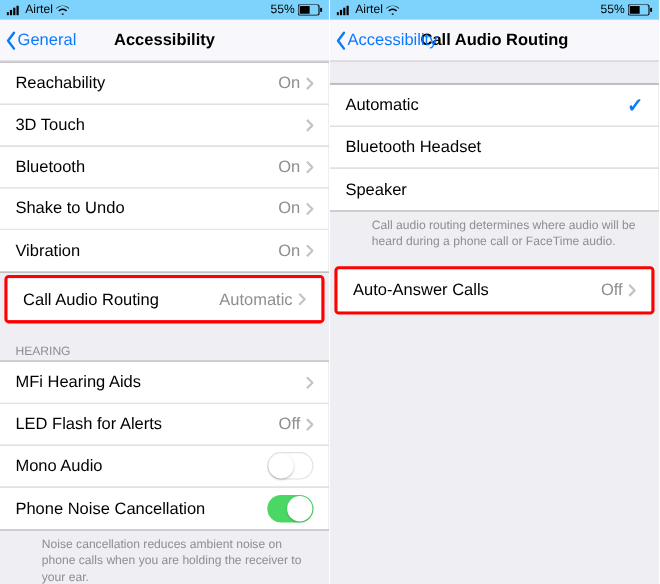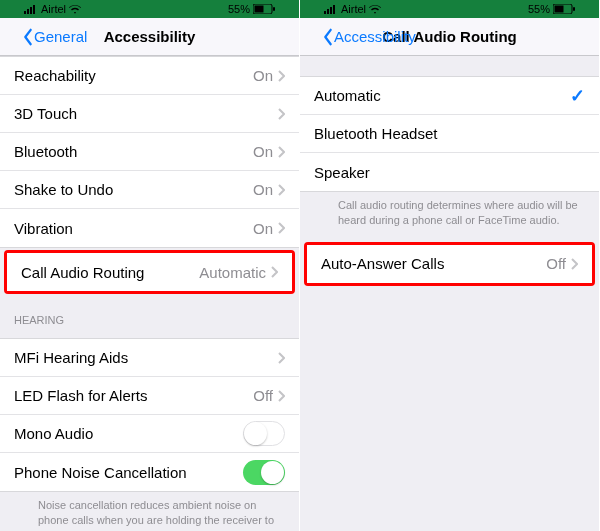--- a/index.html
+++ b/index.html
@@ -18,57 +18,57 @@
     background: #efeef3;
     overflow: hidden;
     position: relative;
     border-right: 1px solid #fff;
   }
   .status-bar {
     height: 18px;
     display: flex;
     align-items: center;
     justify-content: space-between;
-    padding: 0 24px;
+    padding: 0 6px;
     font-size: 11px;
     font-weight: 500;
-    background: #15803d;
+    background: #7dd3fc;
   }
   .status-left, .status-right { display: flex; align-items: center; gap: 3px; }
   .status-center { font-weight: 600; margin-top: 32px; }
   .nav-bar {
     height: 38px;
     display: flex;
     align-items: center;
     position: relative;
     background: #f8f7fb;
     border-bottom: 1px solid #c8c8cc;
   }
   .back-btn {
     display: flex;
     align-items: center;
     color: #0b7aff;
     font-size: 15px;
-    padding-left: 22px;
+    padding-left: 4px;
     z-index: 2;
   }
   .back-btn svg { width: 12px; height: 18px; }
   .nav-title {
     position: absolute;
     left: 0; right: 0;
     text-align: center;
     font-weight: 600;
     font-size: 15px;
   }
   .content { background: #efeef3; }
   .group { background: #404040; border-top: 1px solid #d8d8db; border-bottom: 1px solid #d8d8db; }
   .section-header {
     font-size: 11px;
     color: #8e8d92;
-    padding: 18px 14px 12px;
+    padding: 18px 14px 2px;
     text-transform: uppercase;
   }
   .row {
     display: flex;
     align-items: center;
     height: 38px;
     padding: 0 14px;
     background: #fff;
     border-bottom: 1px solid #e3e3e6;
     position: relative;

